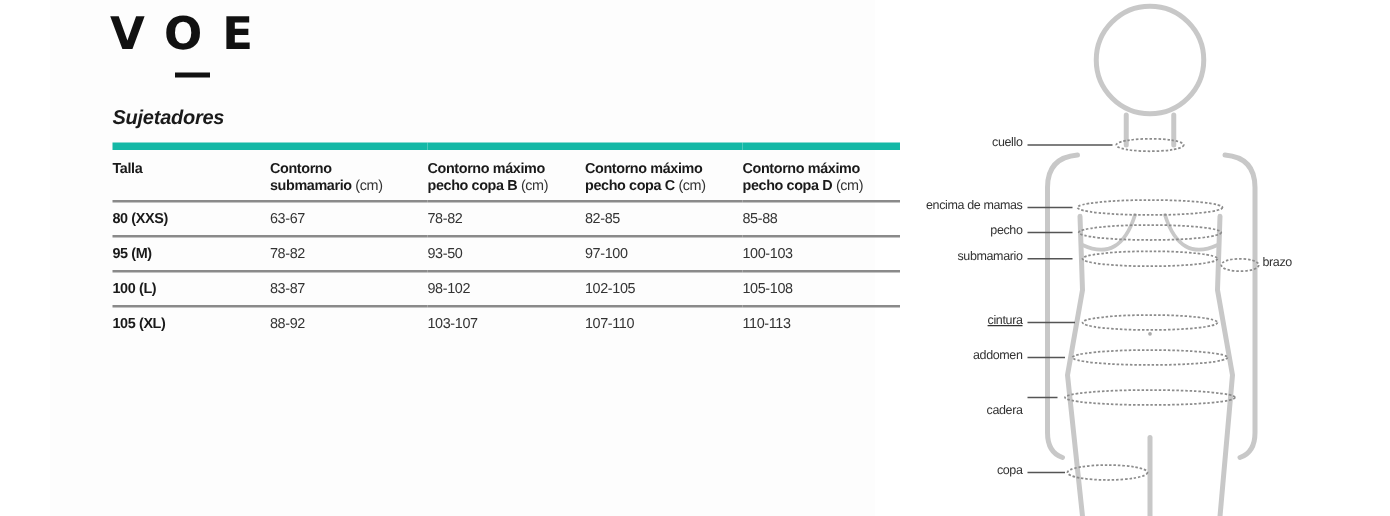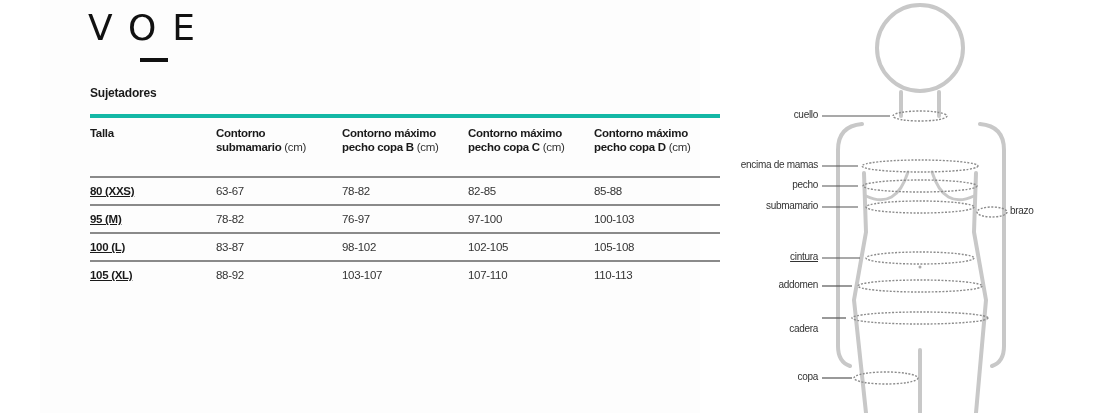--- a/index.html
+++ b/index.html
@@ -2,31 +2,31 @@
 <html><head>
   <meta charset="utf-8">
   <style>
     * { box-sizing: border-box; margin: 0; padding: 0; }
     html, body { width: 1112px; height: 413px; overflow: hidden; background: #ffffff; }
     body { position: relative; font-family: "Liberation Sans", sans-serif; color: #1a1a1a; }
 
     .panel-bg { position: absolute; left: 40px; top: 0; width: 660px; height: 413px; background: #fdfdfd; }
 
     .logo { position: absolute; left: 88px; top: 8px; width: 130px; height: 56px; }
-    .logo-letters { position: absolute; left: 0; top: 0; font-family: "DejaVu Sans", sans-serif; font-weight: normal; font-size: 36px; letter-spacing: 16px; color: #111; line-height: 40px; }
+    .logo-letters { position: absolute; left: 0; top: 0; font-family: "DejaVu Sans", sans-serif; font-weight: bold; font-size: 36px; letter-spacing: 16px; color: #111; line-height: 40px; }
     .logo-bar { position: absolute; left: 52px; top: 50px; width: 28px; height: 4px; background: #111; }
 
-    .section-title { position: absolute; left: 90px; top: 86px; font-size: 12px; font-weight: bold; color: #1a1a1a; letter-spacing: -0.2px; }
+    .section-title { position: absolute; left: 90px; top: 86px; font-size: 16px; font-weight: bold; color: #1a1a1a; letter-spacing: -0.2px; font-style: italic; }
 
     table.size-table { position: absolute; left: 90px; top: 114px; border-collapse: separate; border-spacing: 0; }
     .size-table th, .size-table td { text-align: left; vertical-align: top; padding: 0; font-size: 11.5px; letter-spacing: -0.3px; }
-    .size-table th { font-weight: bold; padding-top: 8px; height: 62px; line-height: 14px; border-top: 4px solid #14b8a6; margin-left: 15px; }
+    .size-table th { font-weight: bold; padding-top: 8px; height: 46px; line-height: 14px; border-top: 6px solid #14b8a6; margin-left: 15px; }
     .size-table th .unit { font-weight: normal; color: #333; }
     .size-table td { height: 28px; padding-top: 7px; border-top: 2px solid #8a8a8a; color: #333; }
-    .size-table td.size-label { font-weight: bold; color: #1a1a1a; text-decoration: underline; }
+    .size-table td.size-label { font-weight: bold; color: #1a1a1a; }
     .size-table .col { padding-right: 10px; }
     .size-table .cell-inner { display: block; width: 116px; }
     .size-table .first .cell-inner { width: 116px; }
 
     .figure { position: absolute; left: 720px; top: 0; width: 392px; height: 413px; }
     .fig-label { position: absolute; font-size: 10px; color: #333; letter-spacing: -0.3px; text-align: right; }
     .fig-label.right { text-align: left; }
   </style>
 </head>
 <body>
@@ -79,21 +79,21 @@
         </td>
     </tr>
     <tr>
       <td class="col first size-label">
           <span class="cell-inner">95 (M)</span>
         </td>
       <td class="col">
           <span class="cell-inner">78-82</span>
         </td>
       <td class="col">
-          <span class="cell-inner">76-97</span>
+          <span class="cell-inner">93-50</span>
         </td>
       <td class="col">
           <span class="cell-inner">97-100</span>
         </td>
       <td class="col">
           <span class="cell-inner">100-103</span>
         </td>
     </tr>
     <tr>
       <td class="col first size-label">

